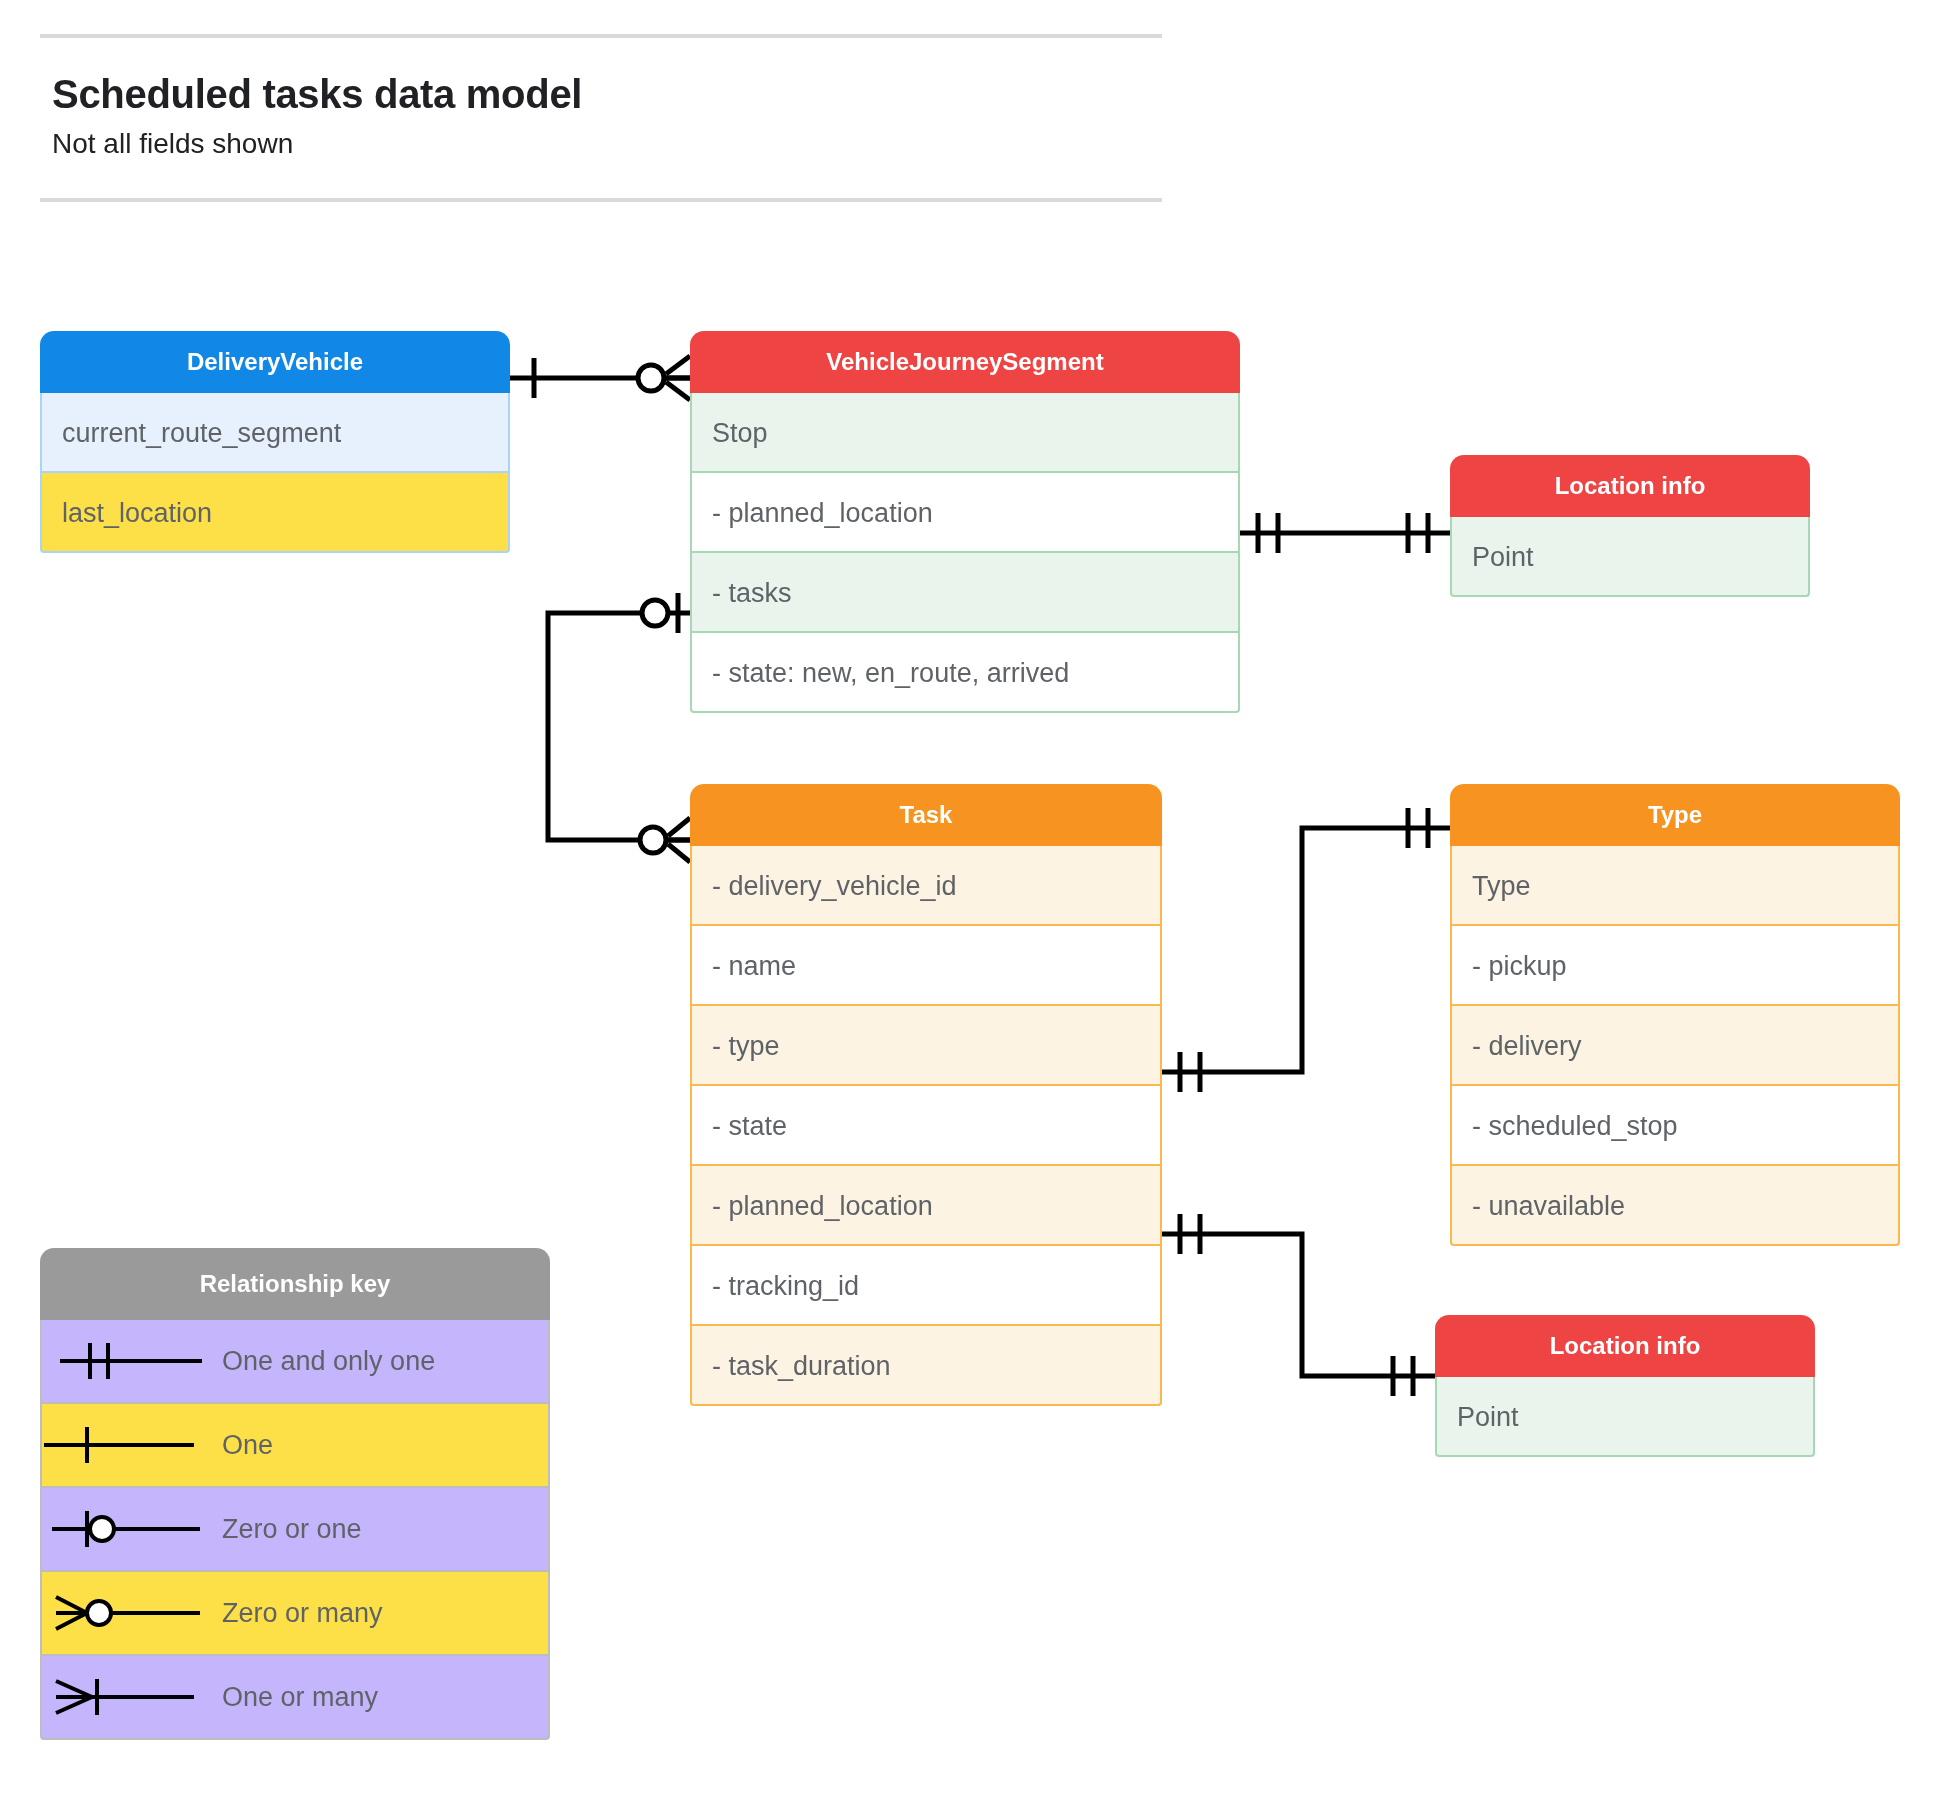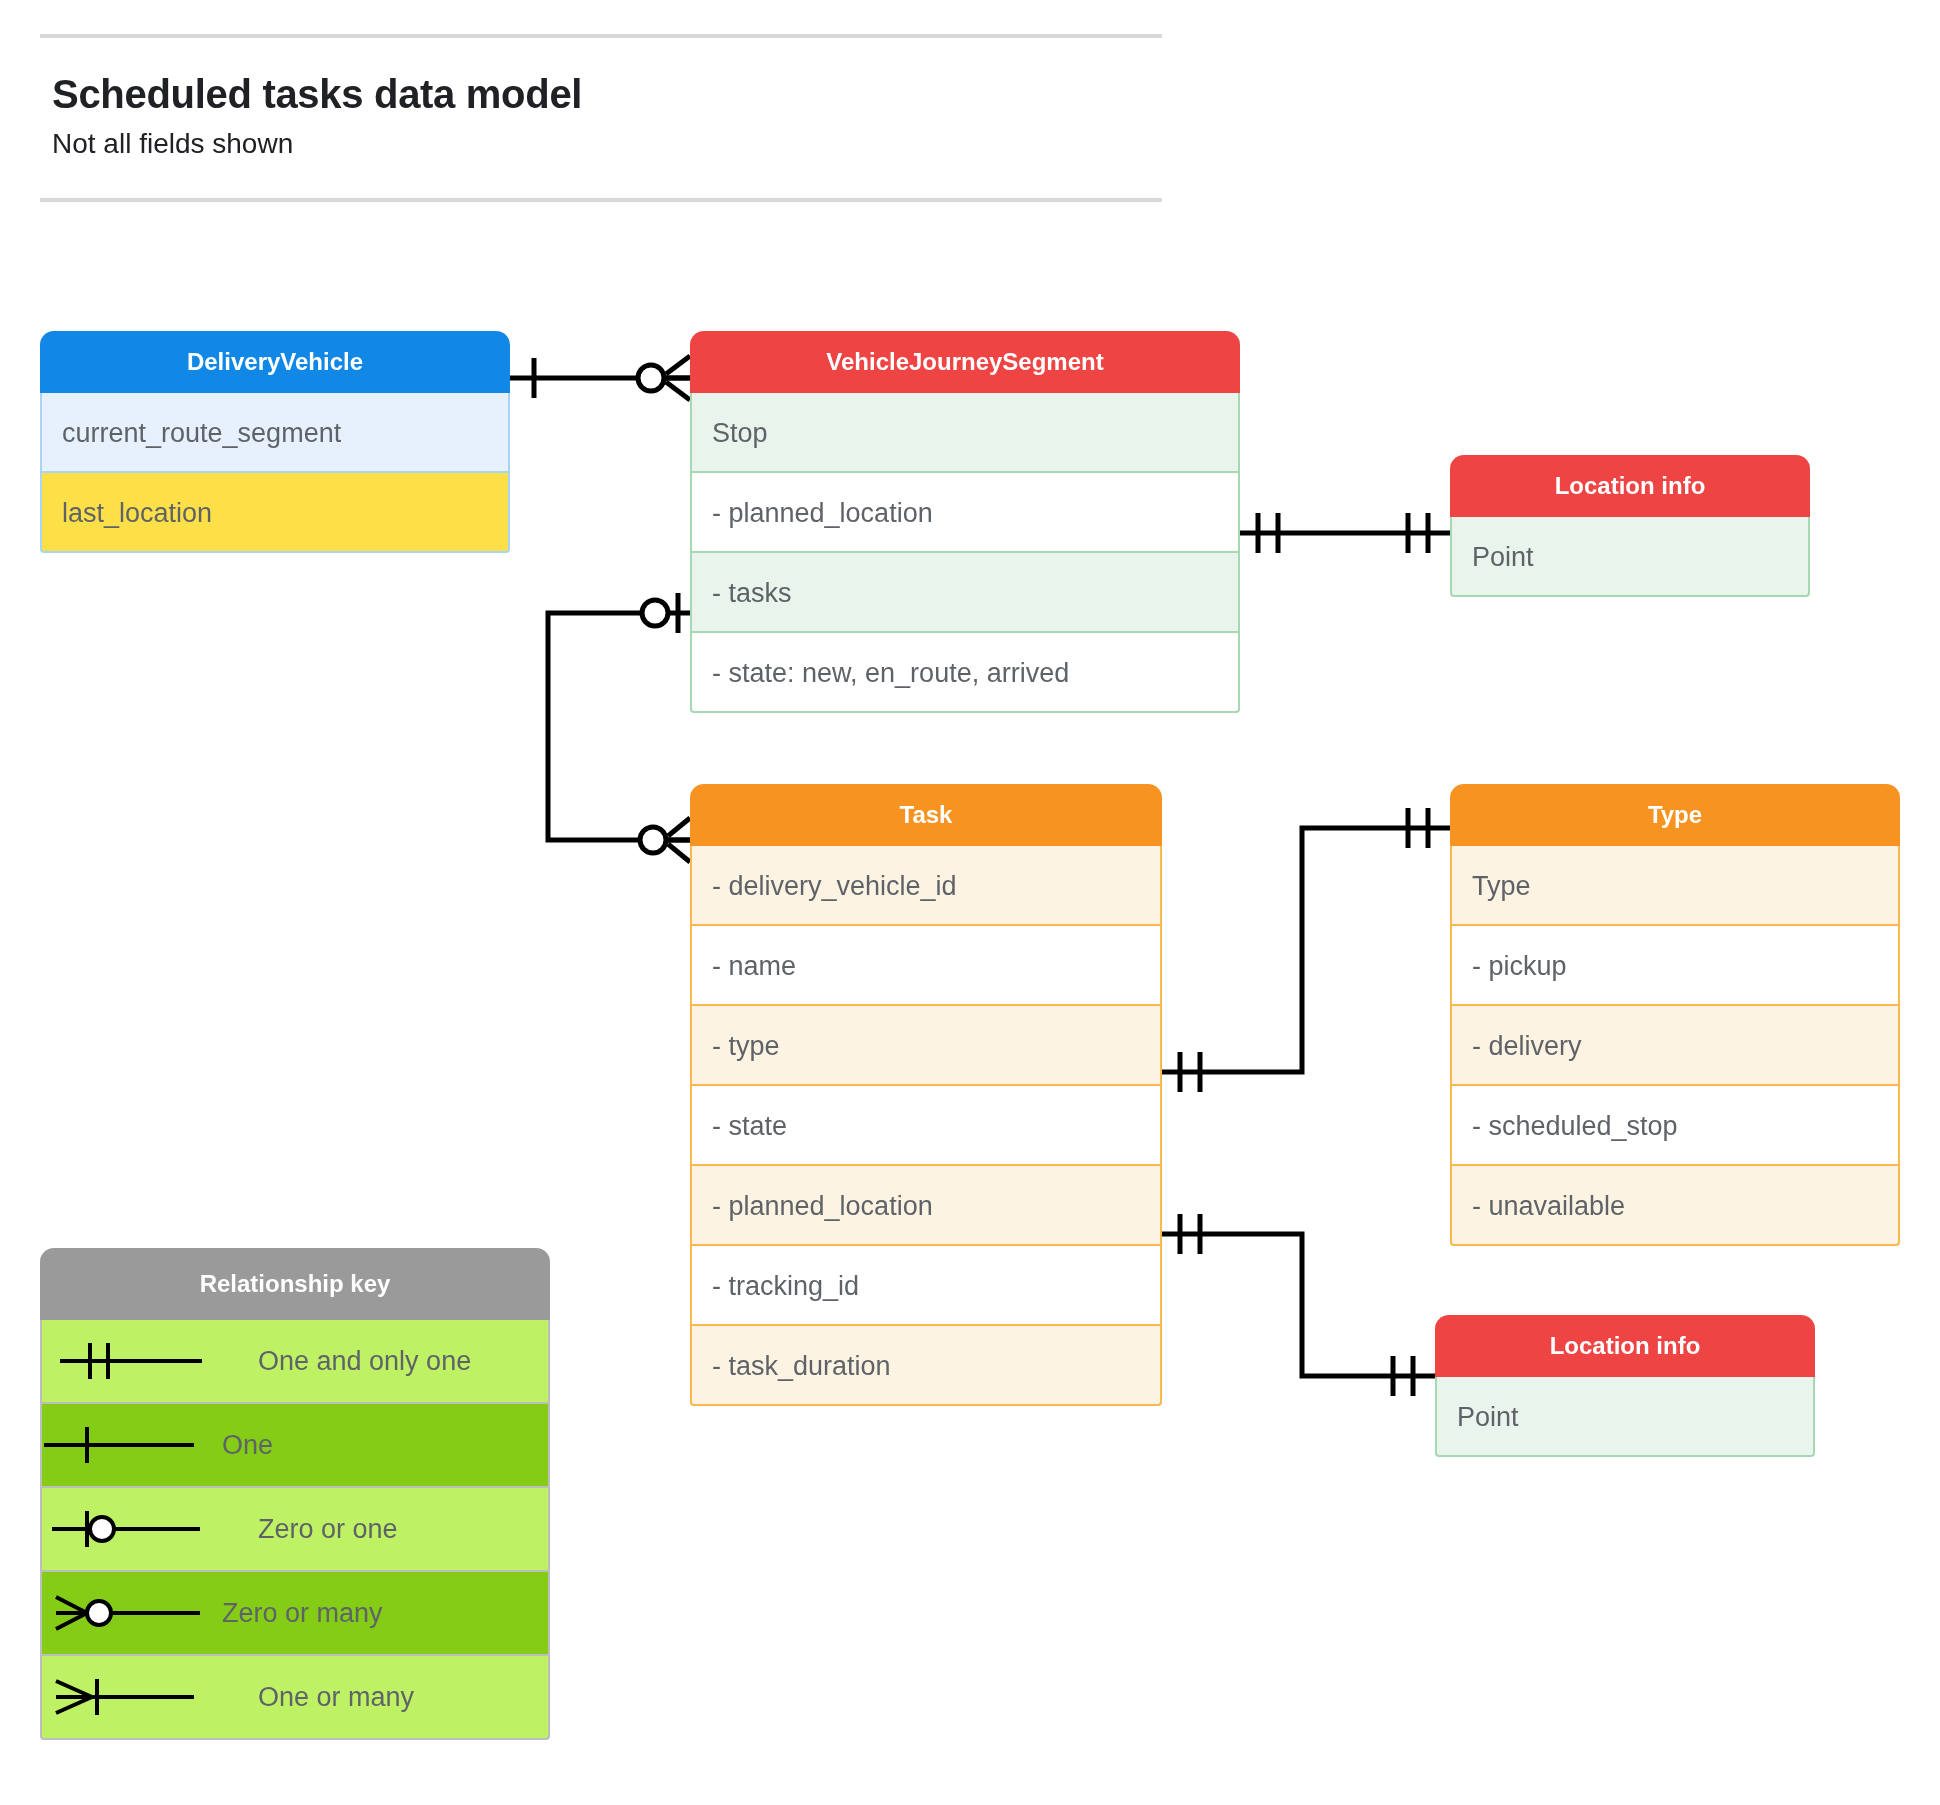--- a/index.html
+++ b/index.html
@@ -91,22 +91,22 @@
   .t-green .r-base { background: #ffffff; }
 
   
   .t-orange .entity-title { background: #f79421; }
   .t-orange .entity-row { border-color: #f9b94f; }
   .t-orange .r-alt { background: #fdf3e3; }
   .t-orange .r-base { background: #ffffff; }
 
   
   .t-gray .entity-title { background: #9a9a9a; }
-  .t-gray .r-alt { background: #bef264; gap: 36px; }
-  .t-gray .r-base { background: #84cc16; }
+  .t-gray .r-alt { background: #c4b5fd; }
+  .t-gray .r-base { background: #fde047; }
 
   
   #legend { left: 40px; top: 1248px; width: 510px; }
   #legend .entity-title { height: 72px; line-height: 72px; }
   .legend-row {
     height: 84px;
     display: flex;
     align-items: center;
     border-left: 2px solid #bdbdbd;
     border-right: 2px solid #bdbdbd;

